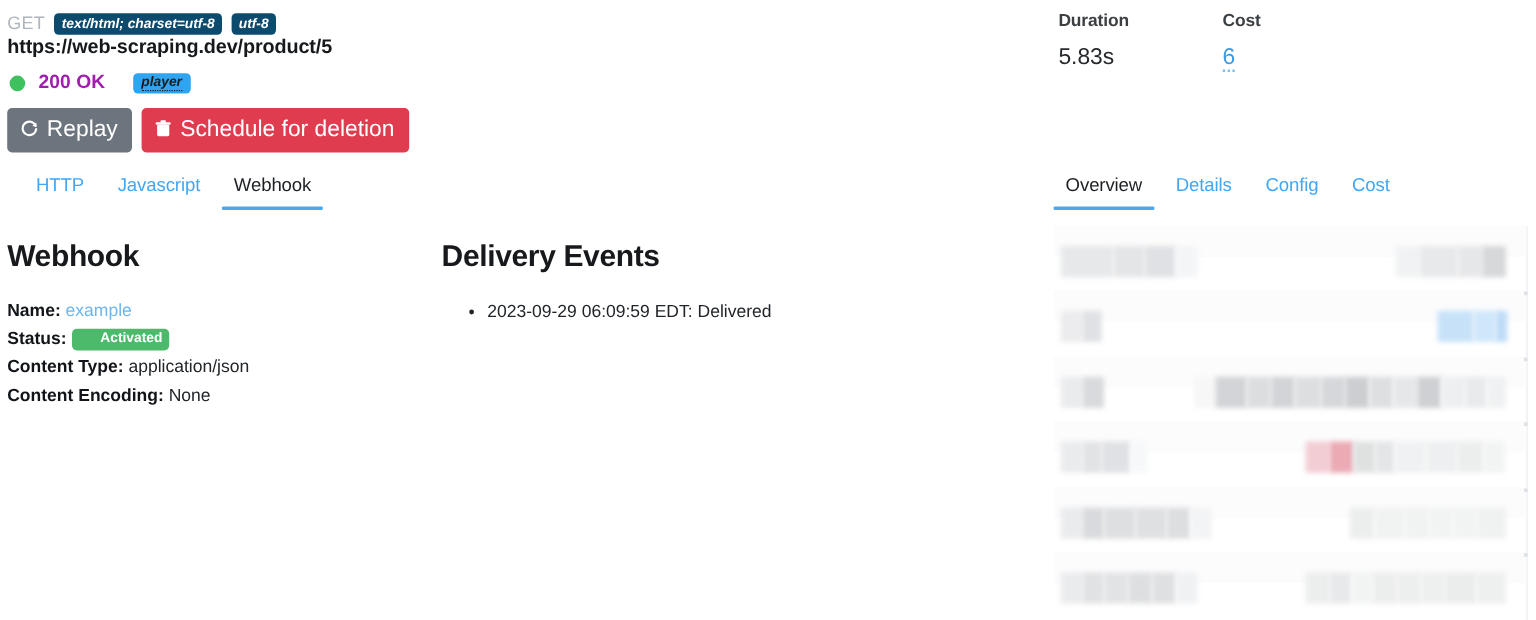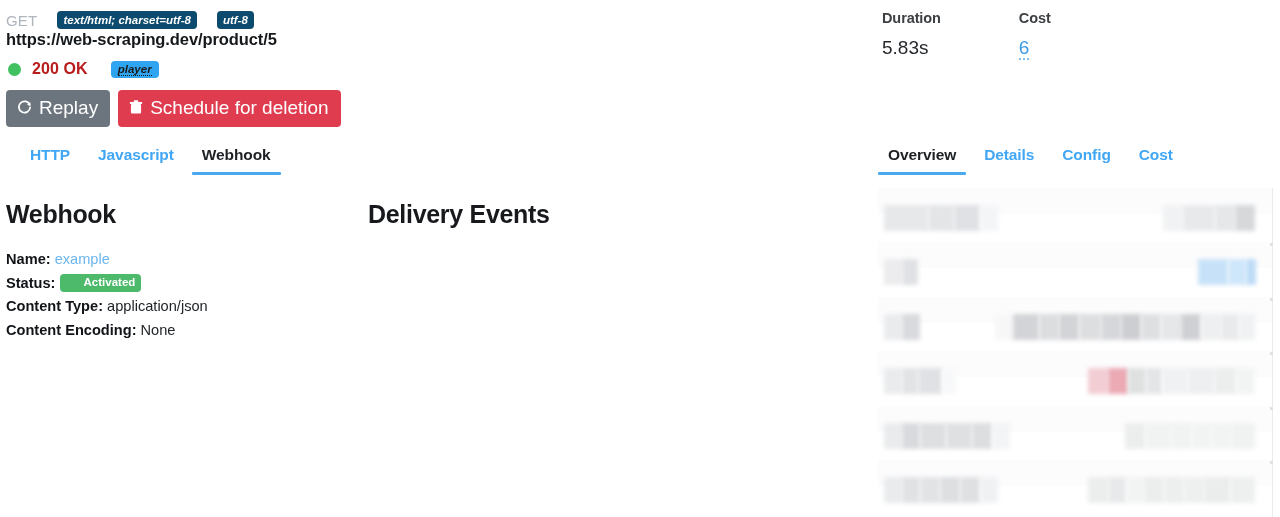--- a/index.html
+++ b/index.html
@@ -11,21 +11,21 @@
     color: #212529;
     overflow: hidden;
   }
   .page { position: relative; width: 1280px; height: 517px; }
 
   
   .left-col { position: absolute; left: 0; top: 0; width: 860px; height: 517px; }
 
   .meta-row {
     position: absolute; left: 6px; top: 11px;
-    display: flex; align-items: center; gap: 20px;
+    display: flex; align-items: flex-start; gap: 8px;
   }
   .method {
     color: #adb5bd; font-size: 15px; font-weight: 400; letter-spacing: .2px;
   }
   .badge {
     display: inline-block; border-radius: 4px;
     font-size: 11.5px; font-weight: 700; color: #fff;
     padding: 3px 6px 3px 6px; line-height: 1.05; white-space: nowrap;
   }
   .badge-green { background: #0c4a6e; font-style: italic; }
@@ -37,21 +37,21 @@
 
   .status-row {
     position: absolute; left: 8px; top: 60px;
     display: flex; align-items: center; gap: 11px;
   }
   .dot {
     width: 13px; height: 13px; border-radius: 50%;
     background: #3fc15f; display: inline-block;
   }
   .status-code {
-    font-size: 16px; font-weight: 700; color: #b91c1c; letter-spacing: .1px;
+    font-size: 16px; font-weight: 700; color: #a21caf; letter-spacing: .1px;
   }
   .pill-player {
     background: #2fa4f0; color: #1b1b1b; font-size: 11.5px; font-weight: 600;
     border-radius: 4px; padding: 2px 7px 3px 7px; margin-left: 12px;
   }
   .pill-player span { border-bottom: 1.5px dotted #1b1b1b; font-style: italic; }
 
   .btn-row {
     position: absolute; left: 6px; top: 90px;
     display: flex; align-items: center; gap: 8px;
@@ -66,21 +66,21 @@
   .btn-grey { background: #6c757d; }
   .btn-red  { background: #e03c50; }
   .ico { display: inline-flex; align-items: center; }
 
   
   .tabs {
     position: absolute; display: flex; align-items: flex-end;
   }
   .tabs.left-tabs { left: 16px; top: 140px; gap: 0; }
   .tab {
-    font-size: 15.5px; font-weight: 700; color: #41a7f5;
+    font-size: 15.5px; font-weight: 400; color: #41a7f5;
     padding: 6px 14px 11px 14px; cursor: pointer; position: relative;
     white-space: nowrap; letter-spacing: -0.1px;
   }
   .tab.active { color: #1d2024; }
   .tab.active::after {
     content: ""; position: absolute; left: 4px; right: 4px; bottom: 0;
     height: 3.5px; background: #4aa8ef; border-radius: 1px;
   }
 
   
@@ -213,20 +213,23 @@
         <span class="k">Content Type:</span>
         <span class="v">application/json</span>
       </div>
       <div class="row">
         <span class="k">Content Encoding:</span>
         <span class="v">None</span>
       </div>
     </div>
 
     <div class="de-title">Delivery Events</div>
+    <ul class="de-list">
+      <li>2023-09-29 06:09:59 EDT: Delivered</li>
+    </ul>
   </div>
 
   <div class="right-col">
 
     <div class="stats">
       <div class="stat">
         <div class="stat-label">Duration</div>
         <div class="stat-value">5.83s</div>
       </div>
       <div class="stat">

